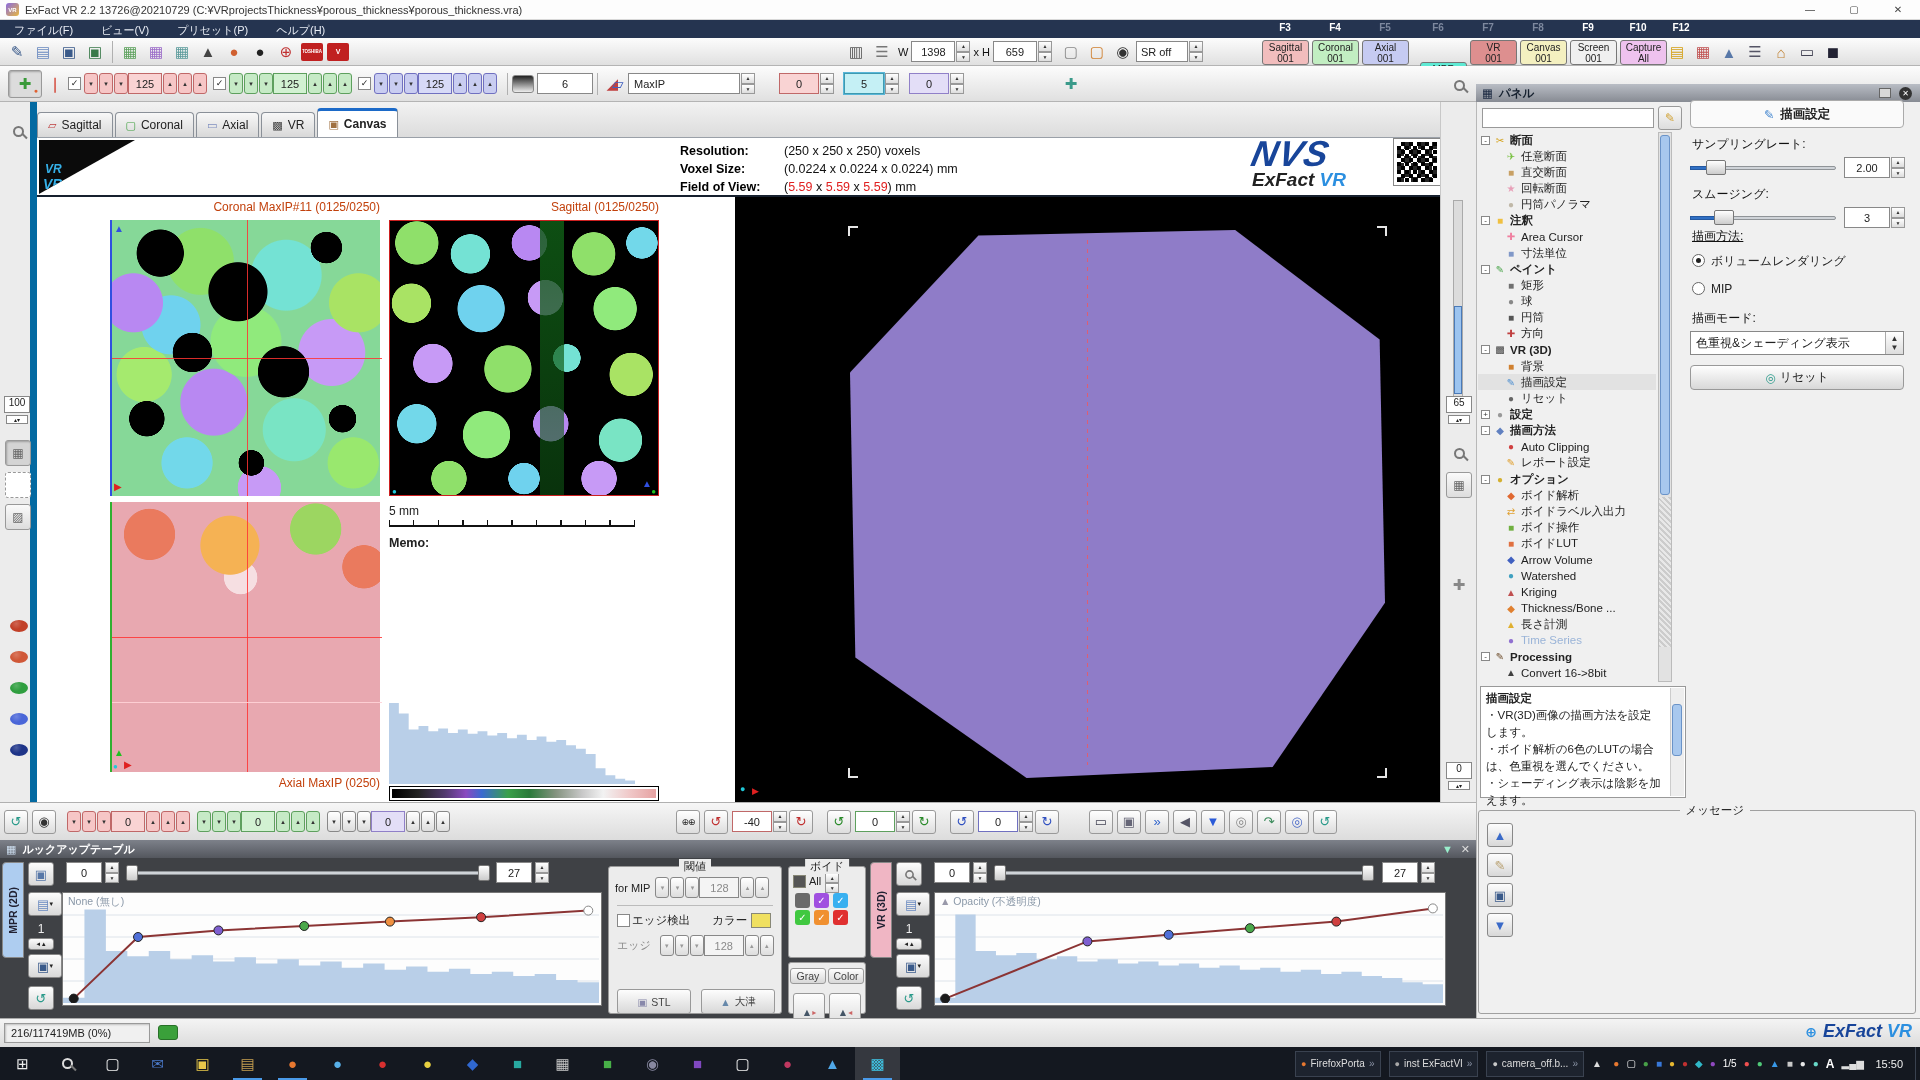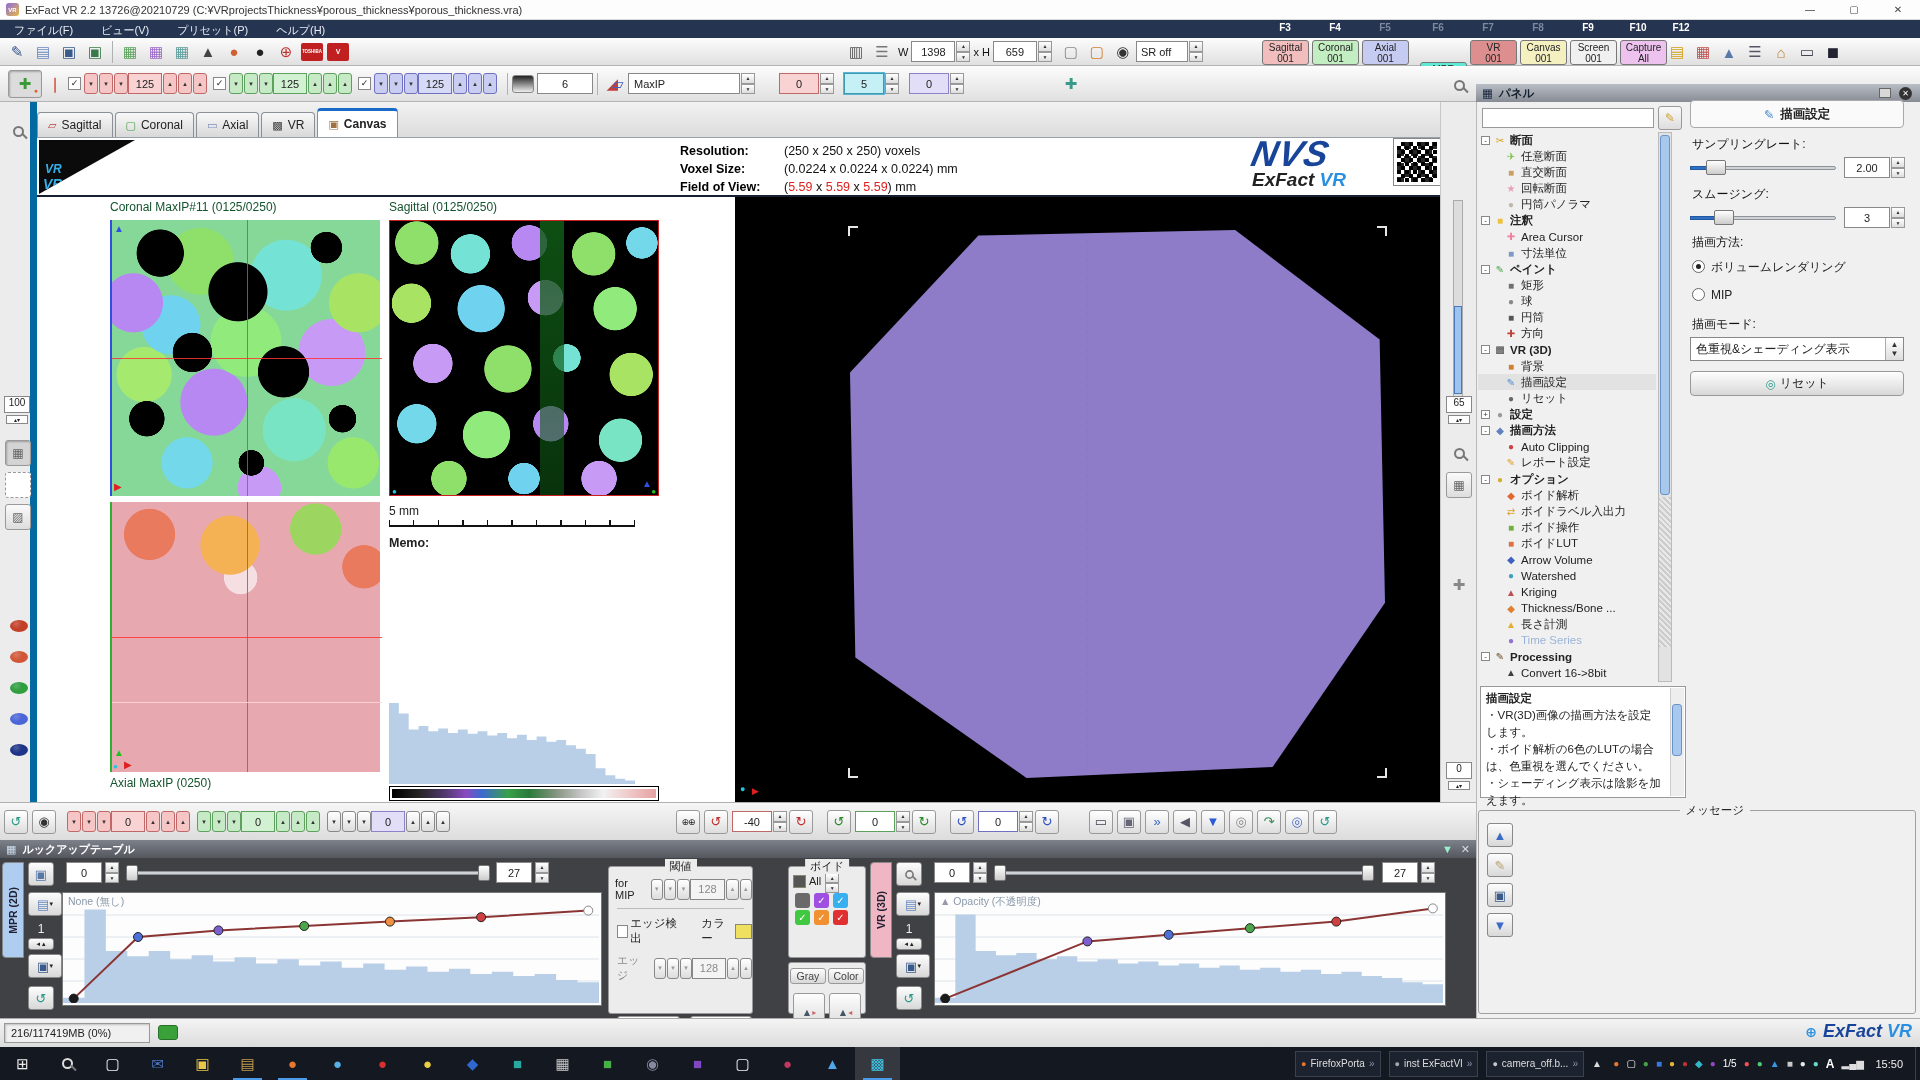--- a/index.html
+++ b/index.html
@@ -61,21 +61,21 @@
   #nvs-logo { left:1252px; top:139px; width:188px; height:56px; }
   #nvs-text { font-style:italic; font-weight:bold; color:#18459a; font-size:36px; line-height:30px; transform:skewX(-12deg); letter-spacing:1px; }
   #exfact-text { font-style:italic; font-weight:bold; font-size:19px; letter-spacing:0px; }
   #exfact-text .vr { color:#2b8fe0; }
   #qr { position:absolute; right:0; top:0; width:46px; height:46px; border:3px solid #fff; outline:1px solid #888; background:repeating-conic-gradient(#000 0 25%, #fff 0 50%); background-size:8px 8px; }
   #qr:after{ content:""; position:absolute; inset:0; background:repeating-conic-gradient(rgba(0,0,0,.85) 0 25%, transparent 0 50%); background-size:14px 14px; }
 
   
   #canvas-bg { left:37px; top:197px; width:698px; height:605px; background:#fff; }
   #vr-black { left:735px; top:197px; width:705px; height:605px; background:#000; }
-  .view-label { position:absolute; font-size:12px; color:#14532d; text-align:left; }
+  .view-label { position:absolute; font-size:12px; color:#c2410c; text-align:right; }
   .v2d { position:absolute; background-color:#000; }
   .crossV { position:absolute; width:1px; background:rgba(255,50,50,.85); }
   .crossH { position:absolute; height:1px; background:rgba(255,50,50,.85); }
   .mark { position:absolute; font-size:10px; line-height:10px; }
 
   .tex-cor { background-image:
     radial-gradient(24px at 18% 12%, #000 97%, transparent 100%), radial-gradient(30px at 47% 26%, #000 97%, transparent 100%),
     radial-gradient(16px at 80% 10%, #000 97%, transparent 100%), radial-gradient(20px at 30% 48%, #000 97%, transparent 100%),
     radial-gradient(26px at 64% 55%, #000 97%, transparent 100%), radial-gradient(18px at 13% 72%, #000 97%, transparent 100%),
     radial-gradient(14px at 86% 72%, #000 97%, transparent 100%), radial-gradient(13px at 52% 88%, #000 97%, transparent 100%),
@@ -677,21 +677,21 @@
         <circle cx="75.04" cy="44" r="4.5" fill="#4f6fd8" stroke="#222"></circle>
         <circle cx="155.44" cy="37.400000000000006" r="4.5" fill="#7e5fd0" stroke="#222"></circle>
         <circle cx="241.20000000000002" cy="33" r="4.5" fill="#4aa84a" stroke="#222"></circle>
         <circle cx="326.96" cy="28.6" r="4.5" fill="#f09040" stroke="#222"></circle>
         <circle cx="418.08000000000004" cy="24.2" r="4.5" fill="#d04040" stroke="#222"></circle>
         <circle cx="525.28" cy="17.6" r="4.5" fill="#ffffff" stroke="#888"></circle>
       </svg>
     </div>
 
   
-  <div class="grpbox abs" style="left:608px;top:866px;width:145px;height:148px;">
+  <div class="grpbox abs" style="left:608px;top:866px;width:174px;height:148px;">
     <span class="gtitle">閾値</span>
     <div class="row" style="margin:10px 0 0 6px;">
       <span style="font-size:11px;">for MIP</span>
       <span class="sbtn" style="margin-left:5px;color:#999;">▾</span>
         <span class="sbtn" style="color:#999;">▾</span>
         <span class="sbtn" style="color:#999;">▾</span>
       <span class="fld gray-txt" style="width:40px;background:#f4f4f4;">128</span>
       <span class="sbtn" style="color:#999;">▴</span>
         <span class="sbtn" style="color:#999;">▴</span>
     </div>
@@ -1013,21 +1013,21 @@
         <span class="sldr-track" style="left:0;top:6px;width:146px;"></span>
         <span style="position:absolute;left:0;top:6px;width:30px;height:4px;background:#2f6fc4;border:1px solid #2458a0;"></span>
         <span class="sldr-handle" style="left:24px;top:0;width:20px;height:15px;"></span>
       </span>
       <span class="fld" style="width:46px;margin-left:8px;">3</span>
       <span class="stk">
           <b>▲</b>
           <b>▼</b>
         </span>
     </div>
-    <div class="set-label" style="margin-top:6px;">描画方法:</div>
+    <div class="set-label" style="margin-top:0;text-decoration:underline;">描画方法:</div>
     <div style="margin:8px 0 0 2px;font-size:12px;"><span class="radio on"></span><span>ボリュームレンダリング</span></div>
     <div style="margin:12px 0 0 2px;font-size:12px;"><span class="radio"></span><span>MIP</span></div>
     <div class="set-label" style="margin-top:14px;">描画モード:</div>
     <div id="mode-dd">
         <span>色重視&amp;シェーディング表示</span>
         <span class="dd">▲<br>▼</span>
       </div>
     <div id="reset-btn">
         <span style="color:#2a9a8a;">◎</span>
         <span>リセット</span>

